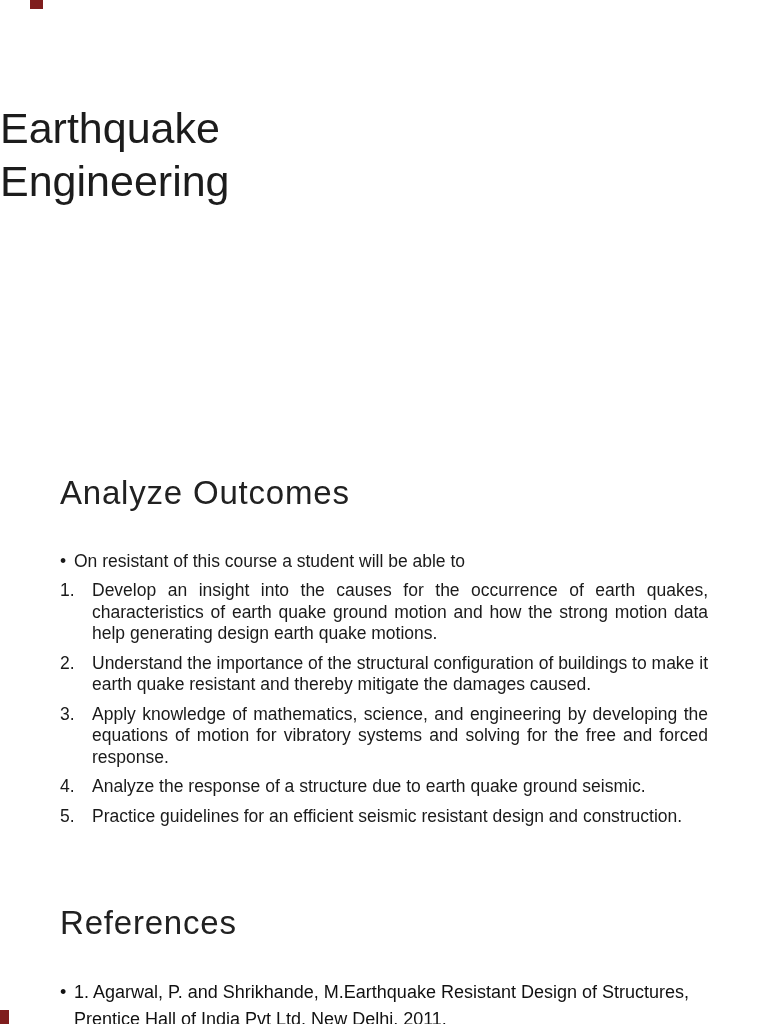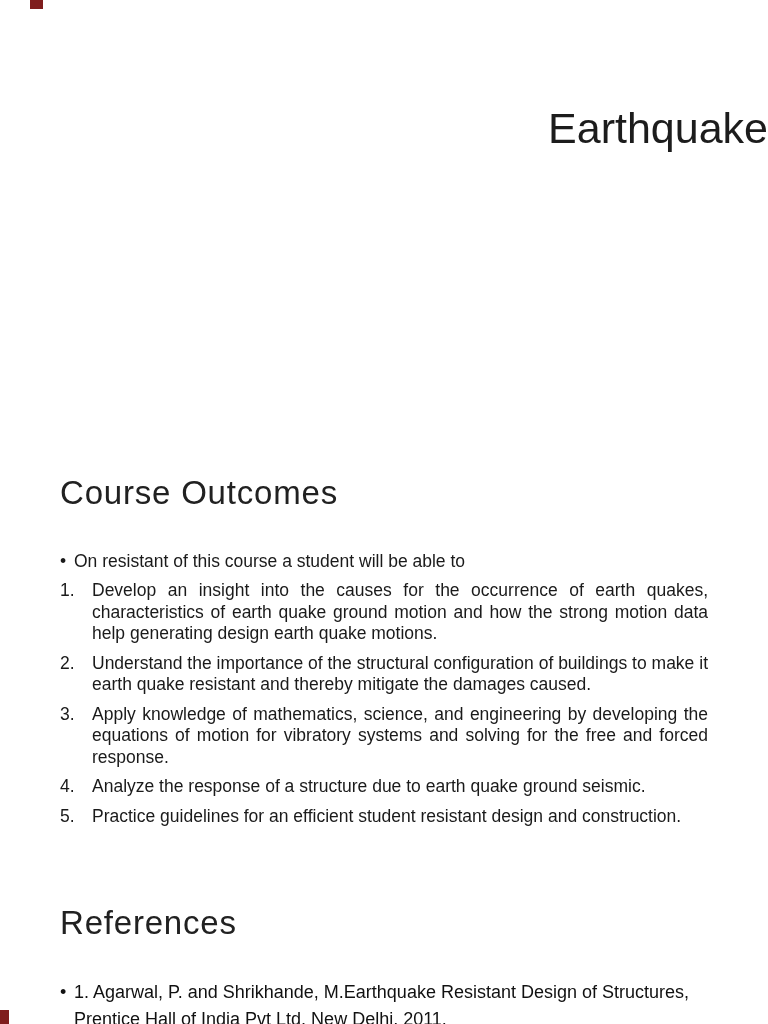--- a/index.html
+++ b/index.html
@@ -13,21 +13,21 @@
   }
   .page { position: absolute; inset: 0; background: #ffffff; }
 
   .artifact { position: absolute; background: #7f1d1d; }
   .artifact-top { left: 30px; top: 0; width: 13px; height: 9px; }
   .artifact-bottom { left: 0; bottom: 0; width: 9px; height: 14px; }
 
   .slide-title {
     position: absolute;
     top: 102px; left: 0; right: 0;
-    text-align: right;
+    text-align: left;
     font-size: 43px;
     line-height: 53px;
     font-weight: 400;
     color: #1c1c1c;
   }
 
   .section-heading {
     position: absolute;
     left: 60px;
     font-size: 33px;
@@ -69,23 +69,24 @@
 </style>
 </head>
 <body>
 
 <div class="page">
 
   <div class="artifact artifact-top"></div>
 
   <div class="slide-title">
     <div>Earthquake</div>
+    <div>Engineering</div>
   </div>
 
-  <div class="section-heading h-outcomes">Course Outcomes</div>
+  <div class="section-heading h-outcomes">Analyze Outcomes</div>
 
   <div class="intro-line">
     <span class="bullet-marker">•</span>
     <span>On resistant of this course a student will be able to</span>
   </div>
 
   <div class="outcomes-list">
     <div class="outcome-item">
       <span class="outcome-num">1.</span>
       <span class="outcome-text">Develop an insight into the causes for the occurrence of earth quakes, characteristics of earth quake ground motion and how the strong motion data help generating design earth quake motions.</span>
@@ -97,21 +98,21 @@
     <div class="outcome-item">
       <span class="outcome-num">3.</span>
       <span class="outcome-text">Apply knowledge of mathematics, science, and engineering by developing the equations of motion for vibratory systems and solving for the free and forced response.</span>
     </div>
     <div class="outcome-item">
       <span class="outcome-num">4.</span>
       <span class="outcome-text">Analyze the response of a structure due to earth quake ground seismic.</span>
     </div>
     <div class="outcome-item">
       <span class="outcome-num">5.</span>
-      <span class="outcome-text">Practice guidelines for an efficient student resistant design and construction.</span>
+      <span class="outcome-text">Practice guidelines for an efficient seismic resistant design and construction.</span>
     </div>
   </div>
 
   <div class="section-heading h-refs">References</div>
 
   <div class="ref-line">
     <span class="bullet-marker">•</span>
     <span class="ref-text">1. Agarwal, P. and Shrikhande, M.Earthquake Resistant Design of Structures, Prentice Hall of India Pvt Ltd, New Delhi, 2011.</span>
   </div>
 

